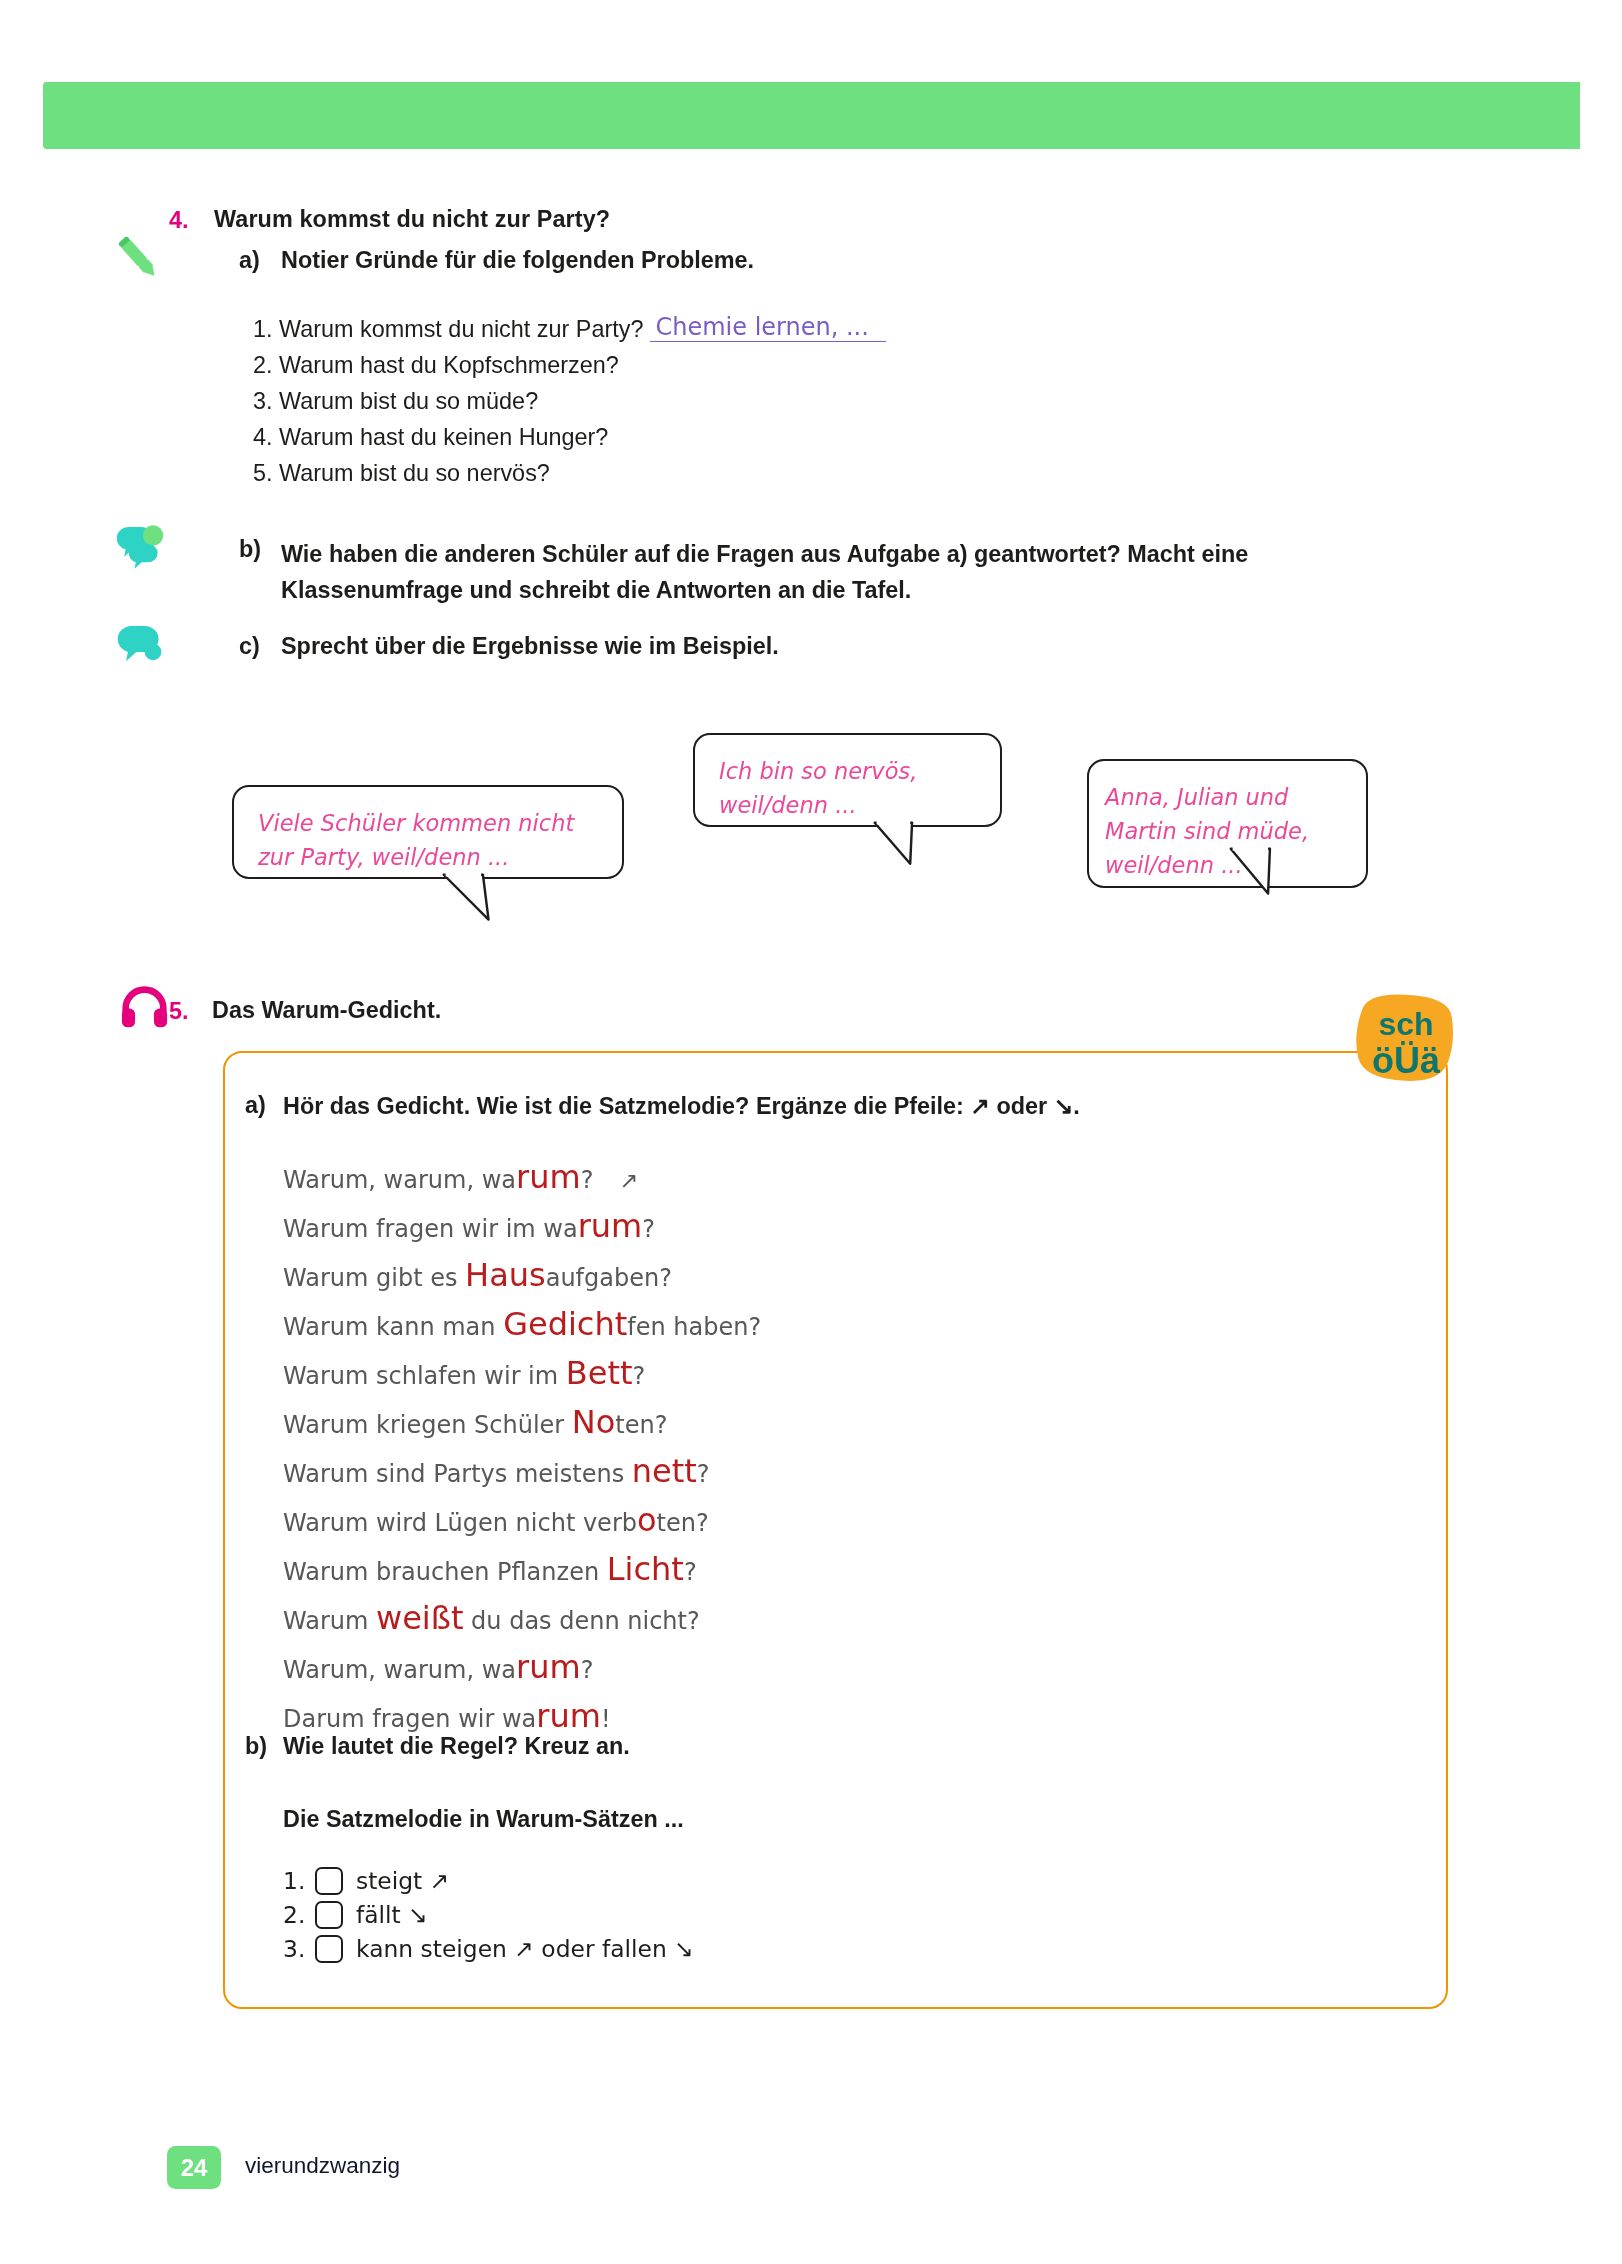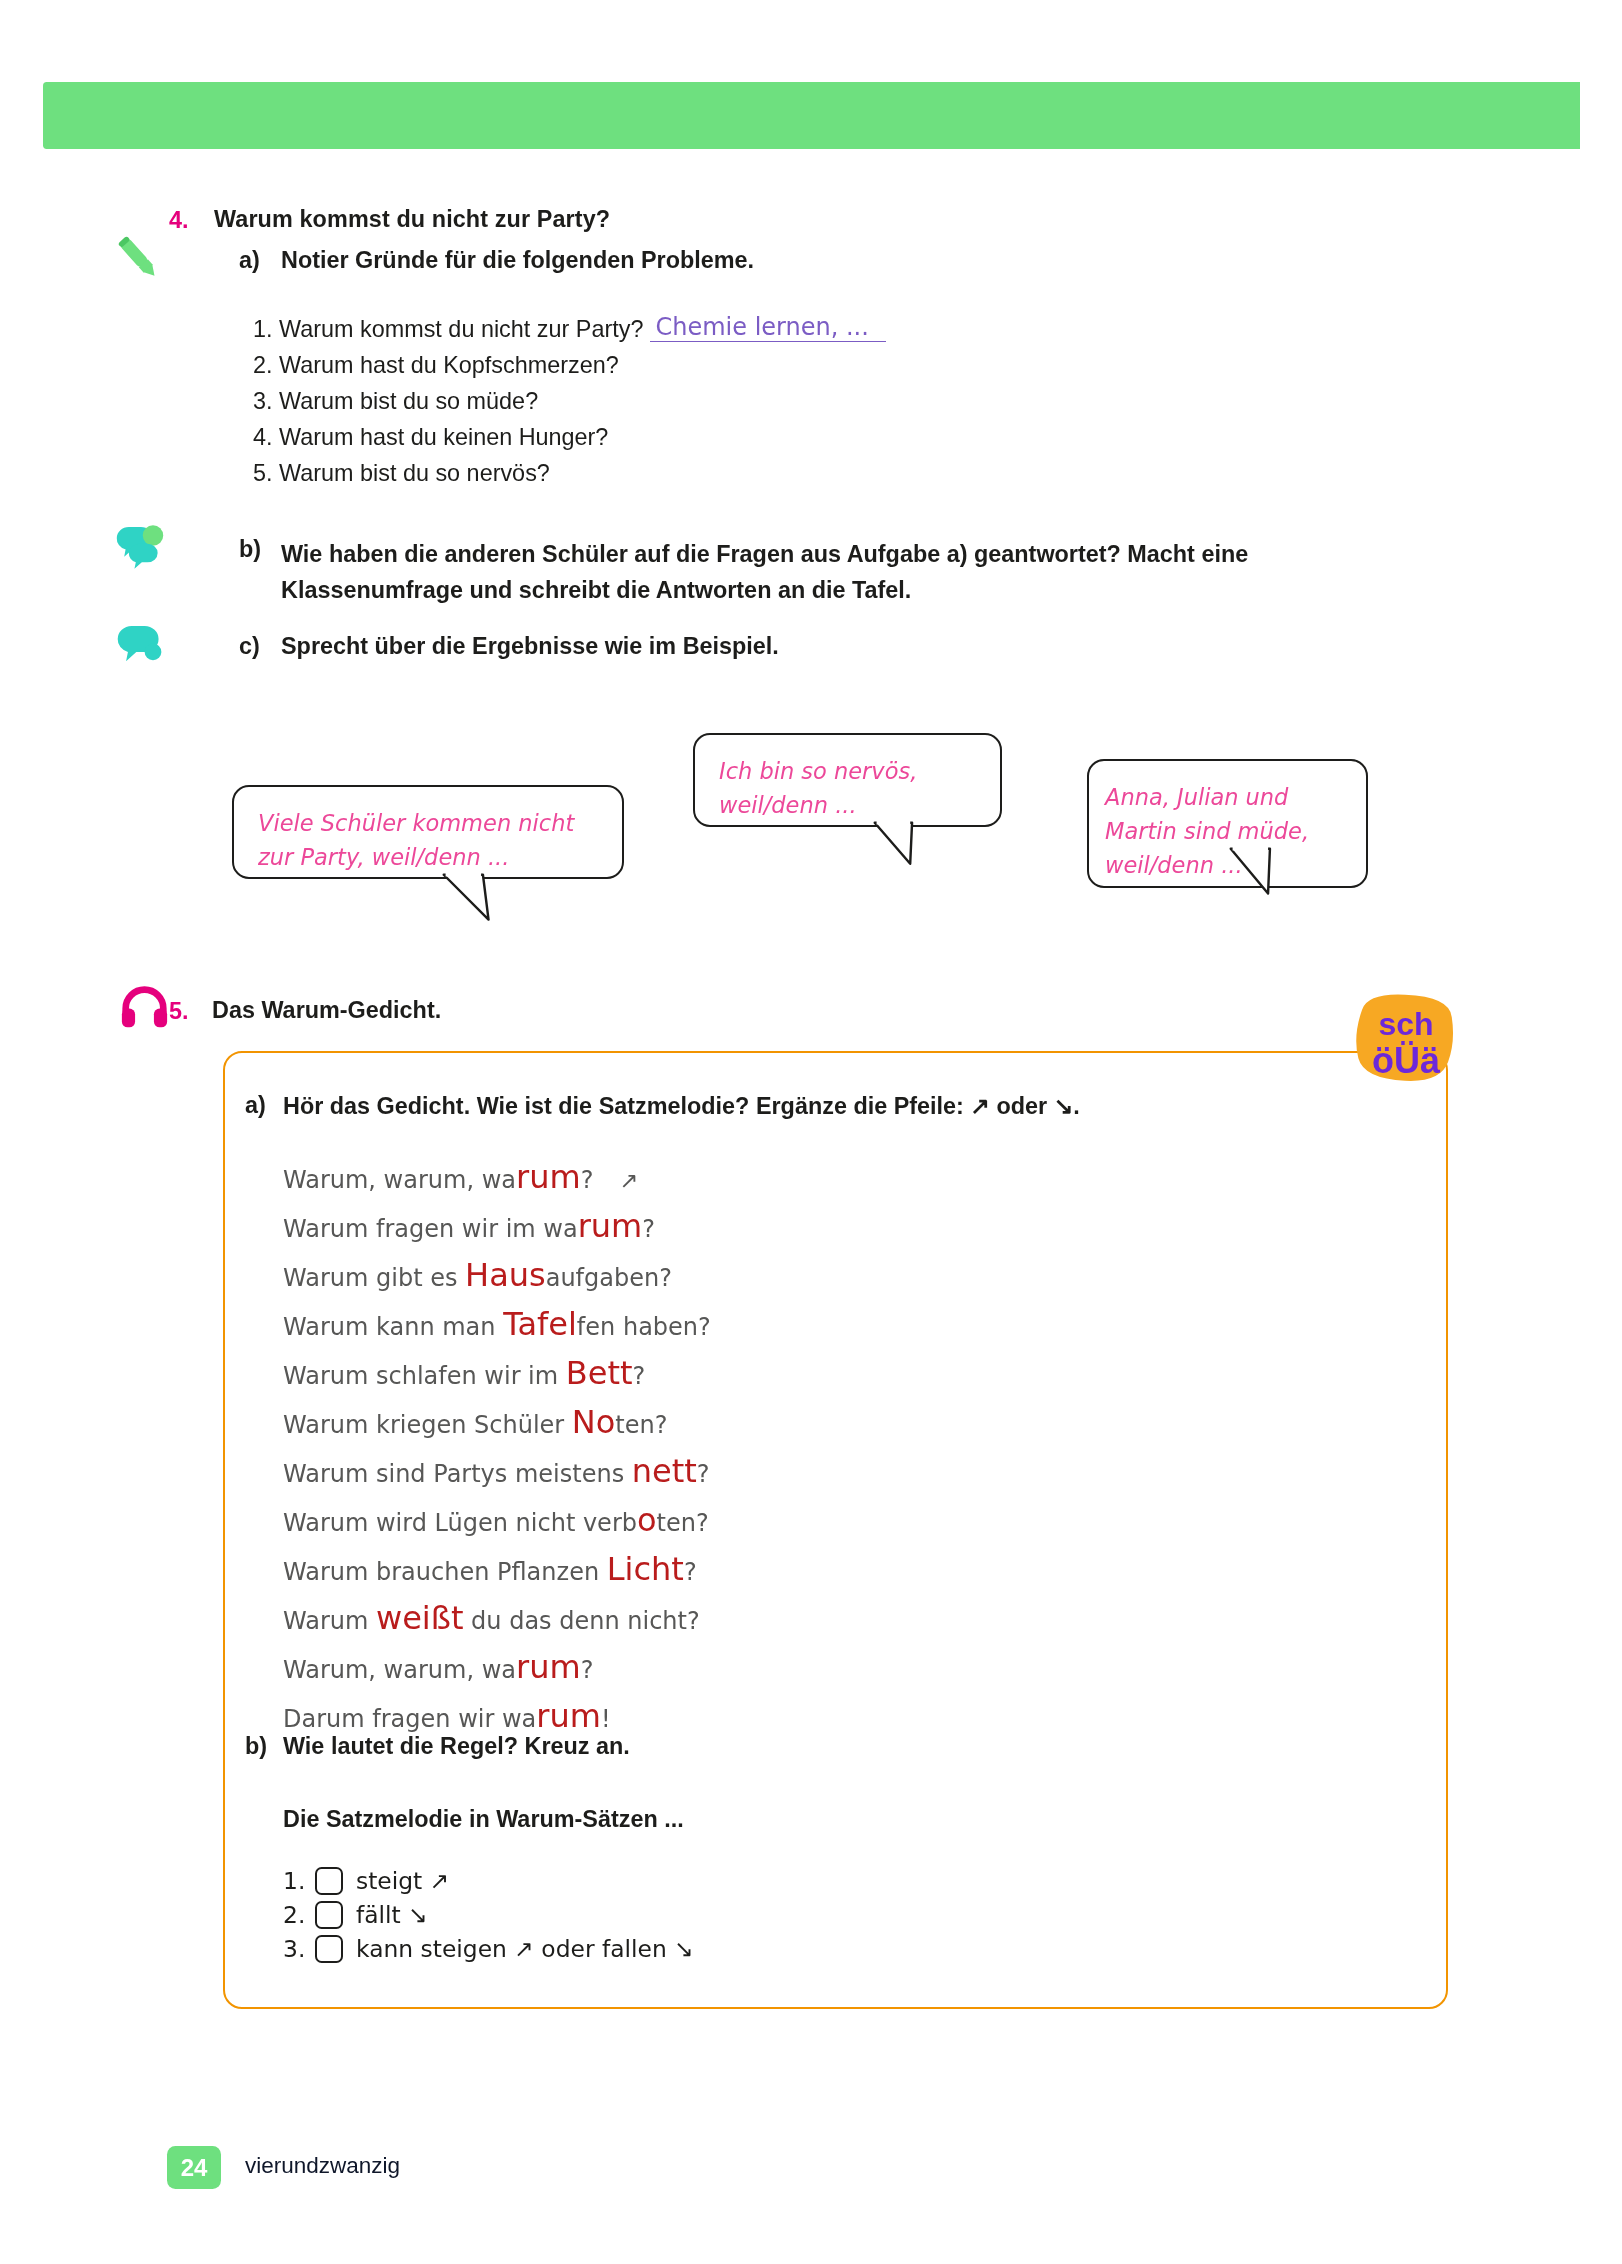--- a/index.html
+++ b/index.html
@@ -201,21 +201,21 @@
     left: 1349px;
     top: 991px;
     width: 114px;
     height: 101px;
   }
   .sch-badge .t1, .sch-badge .t2 {
     position: absolute;
     left: 0;
     width: 114px;
     text-align: center;
-    color: #6d28d9;
+    color: #0f766e;
     font-weight: bold;
     font-family: "Liberation Sans", sans-serif;
   }
   .sch-badge .t1 { top: 15px; font-size: 32px; }
   .sch-badge .t2 { top: 49px; font-size: 36px; }
 
   .ex5-a-label { position: absolute; left: 245px; top: 1092px; font-size: 23.4px; font-weight: bold; }
   .ex5-a-text  { position: absolute; left: 283px; top: 1092px; font-size: 23.4px; font-weight: bold; }
 
   .poem {
@@ -363,21 +363,21 @@
     <div class="t2">öÜä</div>
   </div>
 
   <div class="ex5-a-label">a)</div>
   <div class="ex5-a-text">Hör das Gedicht. Wie ist die Satzmelodie? Ergänze die Pfeile: ↗ oder ↘.</div>
 
   <div class="poem" id="poem">
       <div><span>Warum, warum, wa</span><span class="big">rum</span><span>?</span><span class="arrow-up">↗</span></div>
       <div><span>Warum fragen wir im wa</span><span class="big">rum</span><span>?</span></div>
       <div><span>Warum gibt es </span><span class="big">Haus</span><span>aufgaben?</span></div>
-      <div><span>Warum kann man </span><span class="big">Tafel</span><span>fen haben?</span></div>
+      <div><span>Warum kann man </span><span class="big">Gedicht</span><span>fen haben?</span></div>
       <div><span>Warum schlafen wir im </span><span class="big">Bett</span><span>?</span></div>
       <div><span>Warum kriegen Schüler </span><span class="big">No</span><span>ten?</span></div>
       <div><span>Warum sind Partys meistens </span><span class="big">nett</span><span>?</span></div>
       <div><span>Warum wird Lügen nicht verb</span><span class="big">o</span><span>ten?</span></div>
       <div><span>Warum brauchen Pflanzen </span><span class="big">Licht</span><span>?</span></div>
       <div><span>Warum </span><span class="big">weißt</span><span> du das denn nicht?</span></div>
       <div><span>Warum, warum, wa</span><span class="big">rum</span><span>?</span></div>
       <div><span>Darum fragen wir wa</span><span class="big">rum</span><span>!</span></div>
     </div>
 

